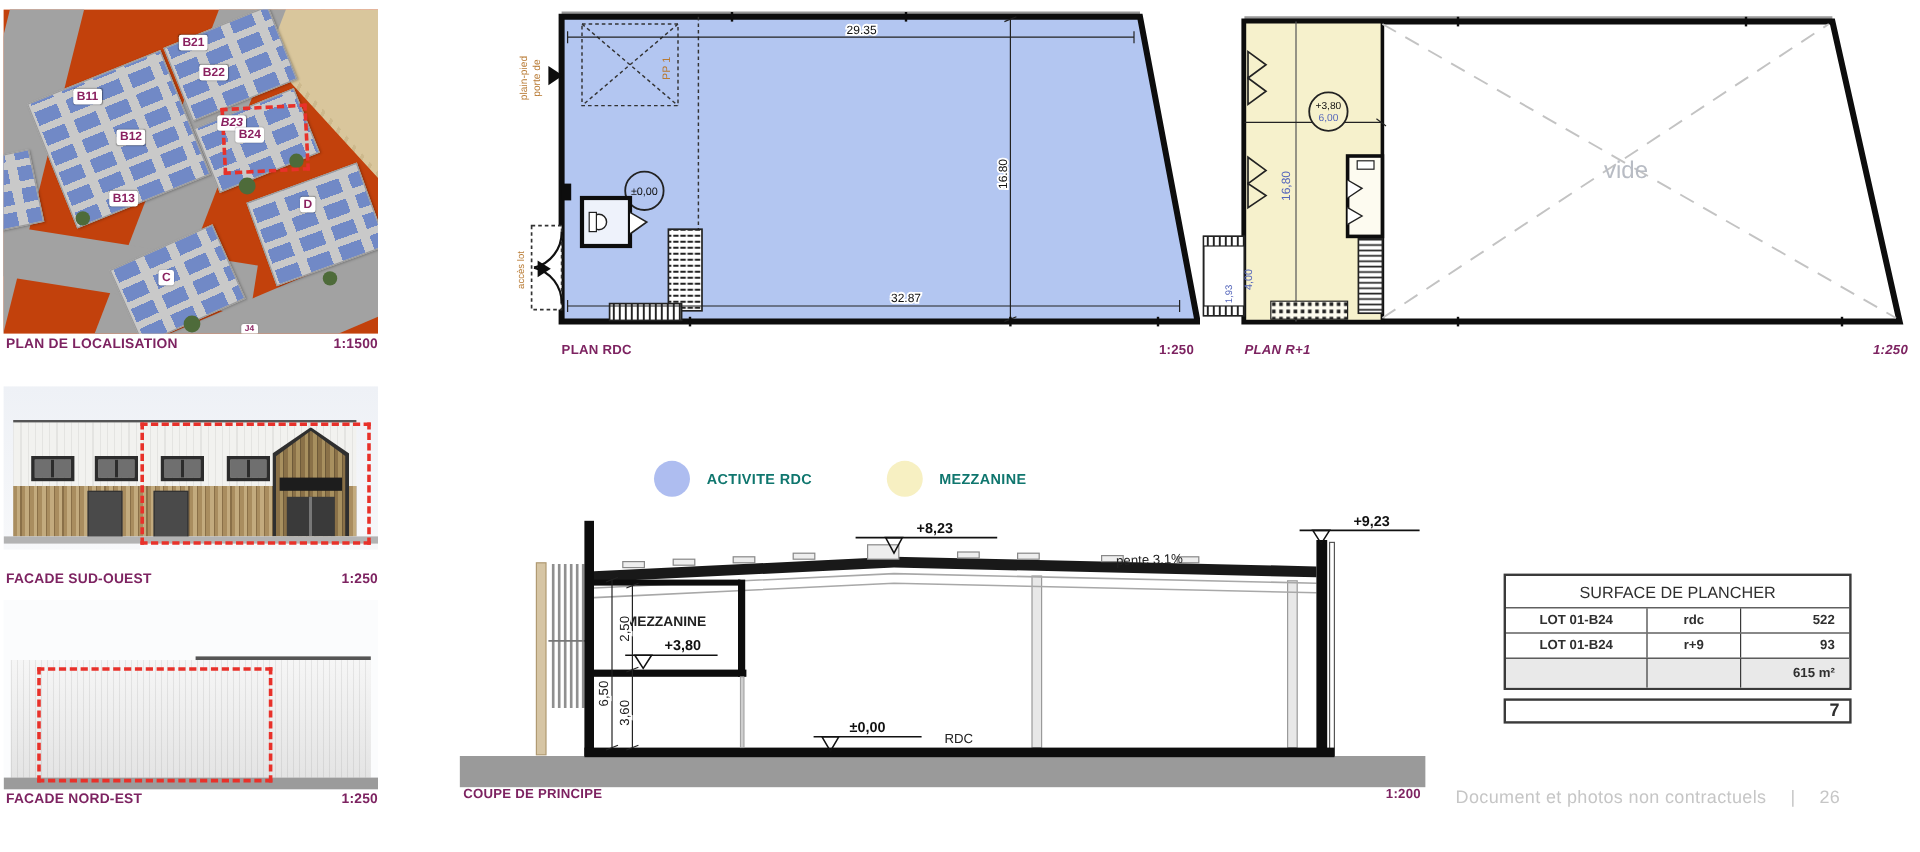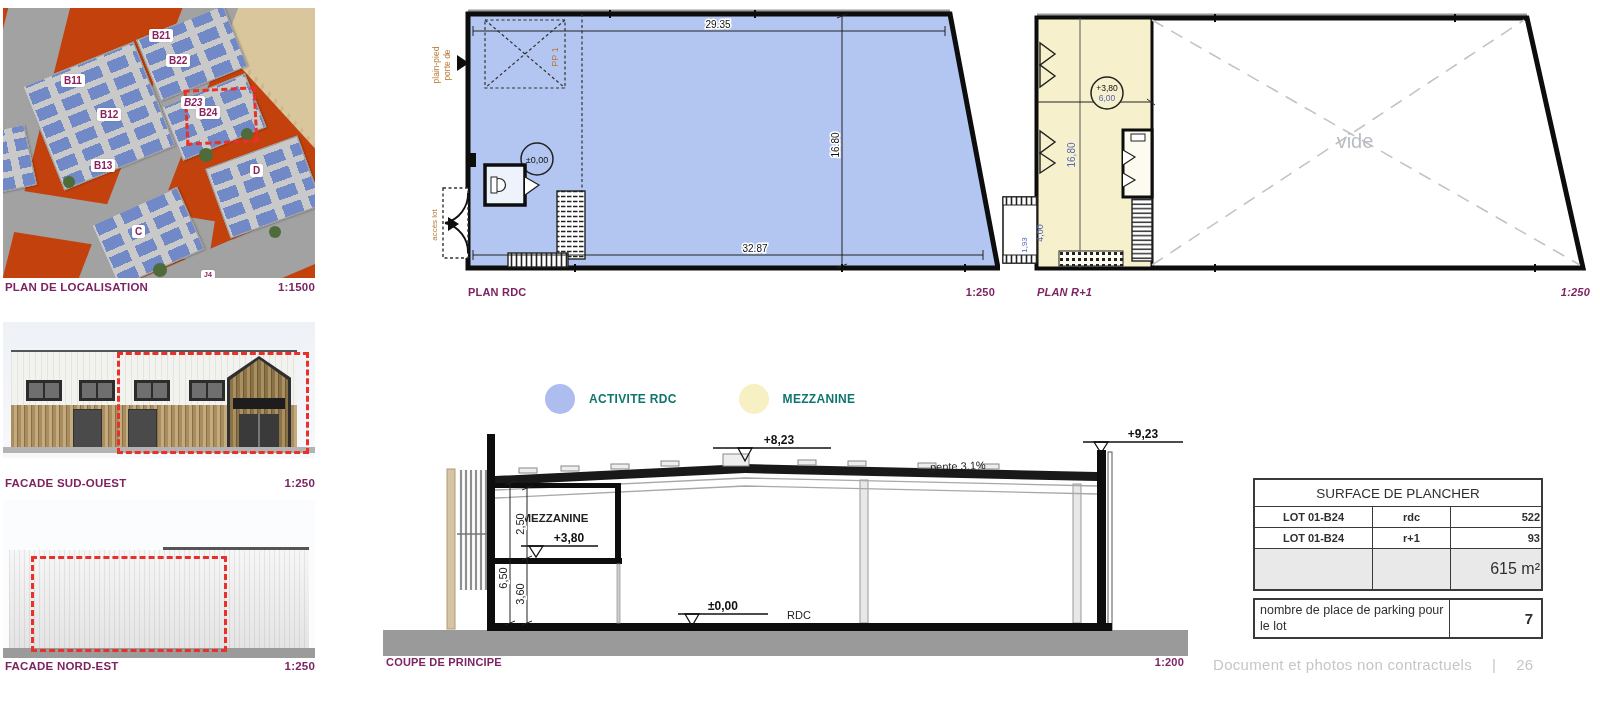--- a/index.html
+++ b/index.html
@@ -59,29 +59,29 @@
   .legend{left:545px;top:384px;display:flex;gap:62px;align-items:center;}
   .litem{display:flex;align-items:center;gap:14px;}
   .dot{width:30px;height:30px;border-radius:50%;}
   .ltxt{font-size:12px;font-weight:bold;color:#0f766e;letter-spacing:.3px;}
   
   .tbl{left:1253px;top:478px;width:290px;color:#2f2f2f;font-size:12px;}
   .tb{border:2px solid #3a3a3a;}
   .trow{display:flex;border-top:1px solid #3a3a3a;}
   .trow:first-child{border-top:none;}
   .tc{border-left:1px solid #3a3a3a;display:flex;align-items:center;justify-content:center;
-      text-align:center;padding:1px 1px;box-sizing:border-box;}
+      text-align:center;padding:1px 12px;box-sizing:border-box;}
   .tc:first-child{border-left:none;}
   .c1{width:117px;} .c2{width:78px;} .c3{flex:1;}
   .ttitle{height:26px;display:flex;align-items:center;justify-content:center;font-size:13.5px;}
   .thead .tc{font-size:12.5px;height:36px;}
   .tdata .tc{height:20px;font-weight:bold;font-size:11px;}
   .tdata .tc.num{justify-content:flex-end;}
   .ttotal{background:#e9e9e9;}
-  .ttotal .tc{height:40px;font-weight:normal;font-size:16px;}
+  .ttotal .tc{height:24px;font-weight:bold;font-size:11px;}
   .ttotal .tc.num{justify-content:flex-end;}
   .park{margin-top:7px;display:flex;}
   .park .lab{width:195px;padding:3px 5px;font-size:12.5px;line-height:1.25;border-right:1px solid #3a3a3a;
       display:flex;align-items:center;text-align:left;box-sizing:border-box;}
   .park .val{flex:1;display:flex;align-items:center;justify-content:flex-end;
       font-size:15px;font-weight:bold;padding-right:8px;}
   
   .footer{left:1213px;top:656px;display:flex;gap:20px;color:#c6c6c6;font-size:15px;letter-spacing:.3px;}
   svg text{font-family:"Liberation Sans",sans-serif;}
 </style>
@@ -425,31 +425,30 @@
     <div class="trow">
         <div class="tc ttitle" style="flex:1;">SURFACE DE PLANCHER</div>
       </div>
     <div class="trow tdata">
       <div class="tc c1">LOT 01-B24</div>
       <div class="tc c2">rdc</div>
       <div class="tc c3 num">522</div>
     </div>
     <div class="trow tdata">
       <div class="tc c1">LOT 01-B24</div>
-      <div class="tc c2">r+1</div>
+      <div class="tc c2">r+9</div>
       <div class="tc c3 num">93</div>
     </div>
     <div class="trow ttotal">
       <div class="tc c1"></div>
       <div class="tc c2"></div>
       <div class="tc c3 num">615 m²</div>
     </div>
   </div>
   <div class="tb park">
-    <div class="lab">nombre de place de parking pour le lot</div>
     <div class="val">7</div>
   </div>
 </div>
 
 <div class="abs footer">
   <span>Document et photos non contractuels</span>
   <span>|</span>
   <span>26</span>
 </div>
 

